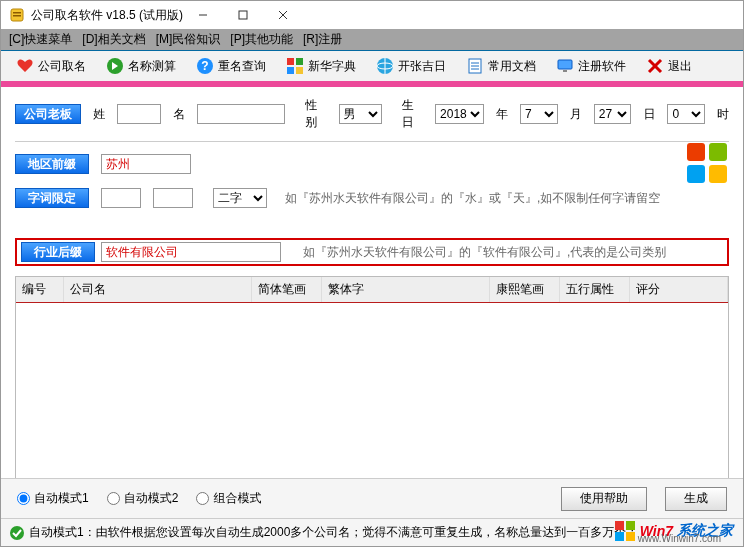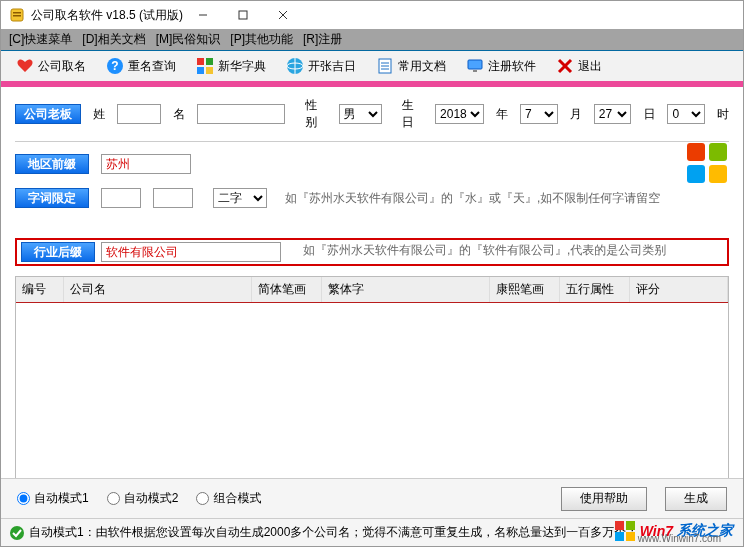--- a/index.html
+++ b/index.html
@@ -13,21 +13,21 @@
 .toolbar { height: 36px; display: flex; align-items: center; padding: 4px 8px; gap: 6px; background: #f2f2f2; border-bottom: 6px solid #ec4899; }
 .toolbtn { display: flex; align-items: center; gap: 4px; padding: 2px 6px; border: 1px solid transparent; cursor: pointer; }
 .tbicon { width: 18px; height: 18px; }
 .form-area { padding: 10px 14px; position: relative; }
 .row { display: flex; align-items: center; gap: 12px; margin-bottom: 10px; min-height: 24px; }
 .blue-btn { width: 74px; height: 20px; color: #fff; font-weight: bold; border: 1px solid #0a5bc4; background: linear-gradient(#4aa3ff,#0b6be8); display: flex; align-items: center; justify-content: center; cursor: pointer; font-size: 12px; }
 .txt { border: 1px solid #999; height: 20px; padding: 0 4px; background: #fff; }
 .sel { border: 1px solid #999; height: 20px; background: #fff; }
 .lbl { }
 .hint { color: #666; font-size: 12px; }
-.red-box { border: 2px solid #d40000; padding: 2px 4px; display: flex; align-items: flex-start; gap: 6px; position: relative; margin-top: 28px; }
+.red-box { border: 2px solid #d40000; padding: 2px 4px; display: flex; align-items: center; gap: 6px; position: relative; margin-top: 28px; }
 .red-text { color: #d40000; }
 .office-icon { position: absolute; right: 14px; top: 54px; width: 44px; height: 50px; }
 .table-wrap { margin: 0 14px; border: 1px solid #bbb; height: 228px; overflow: auto; background: #fff; }
 .thead { display: flex; background: #eee; border-bottom: 1px solid #b91c1c; }
 .th { padding: 4px 6px; border-right: 1px solid #ddd; font-size: 12px; }
 .bottom-bar { display: flex; align-items: center; padding: 8px 16px; gap: 18px; border-top: 1px solid #ccc; position: absolute; bottom: 28px; left: 0; right: 0; background: #f5f5f5; height: 40px; }
 .radio-wrap { display: flex; align-items: center; gap: 4px; cursor: pointer; }
 .std-btn { border: 1px solid #888; background: linear-gradient(#fff,#e0e0e0); padding: 2px 18px; height: 24px; cursor: pointer; }
 .statusbar { position: absolute; bottom: 0; left: 0; right: 0; height: 28px; background: #f5f5f5; display: flex; align-items: center; padding: 0 8px; border-top: 1px solid #ccc; font-size: 12px; }
 .watermark { position: absolute; right: 10px; bottom: 4px; display: flex; align-items: center; gap: 4px; }
@@ -76,20 +76,27 @@
 
 <div class="toolbar">
   <div class="toolbtn">
     <svg class="tbicon" viewBox="0 0 18 18">
         <path d="M9 15 L3 9 C1 7 1 4 3 3 C5 2 7 3 9 5 C11 3 13 2 15 3 C17 4 17 7 15 9 Z" fill="#e8332b"></path>
       </svg>
     <span>公司取名</span>
   </div>
   <div class="toolbtn">
     <svg class="tbicon" viewBox="0 0 18 18">
+        <circle cx="9" cy="9" r="8" fill="#2ca02c"></circle>
+        <path d="M6 5 L12 9 L6 13 Z" fill="#fff"></path>
+      </svg>
+    <span>名称测算</span>
+  </div>
+  <div class="toolbtn">
+    <svg class="tbicon" viewBox="0 0 18 18">
         <circle cx="9" cy="9" r="8" fill="#1e90ff"></circle>
         <text x="9" y="13" text-anchor="middle" fill="#fff" font-size="11" font-weight="bold">?</text>
       </svg>
     <span>重名查询</span>
   </div>
   <div class="toolbtn">
     <svg class="tbicon" viewBox="0 0 18 18">
         <rect x="1" y="1" width="7" height="7" fill="#e8332b"></rect>
         <rect x="10" y="1" width="7" height="7" fill="#2ca02c"></rect>
         <rect x="1" y="10" width="7" height="7" fill="#1e90ff"></rect>

